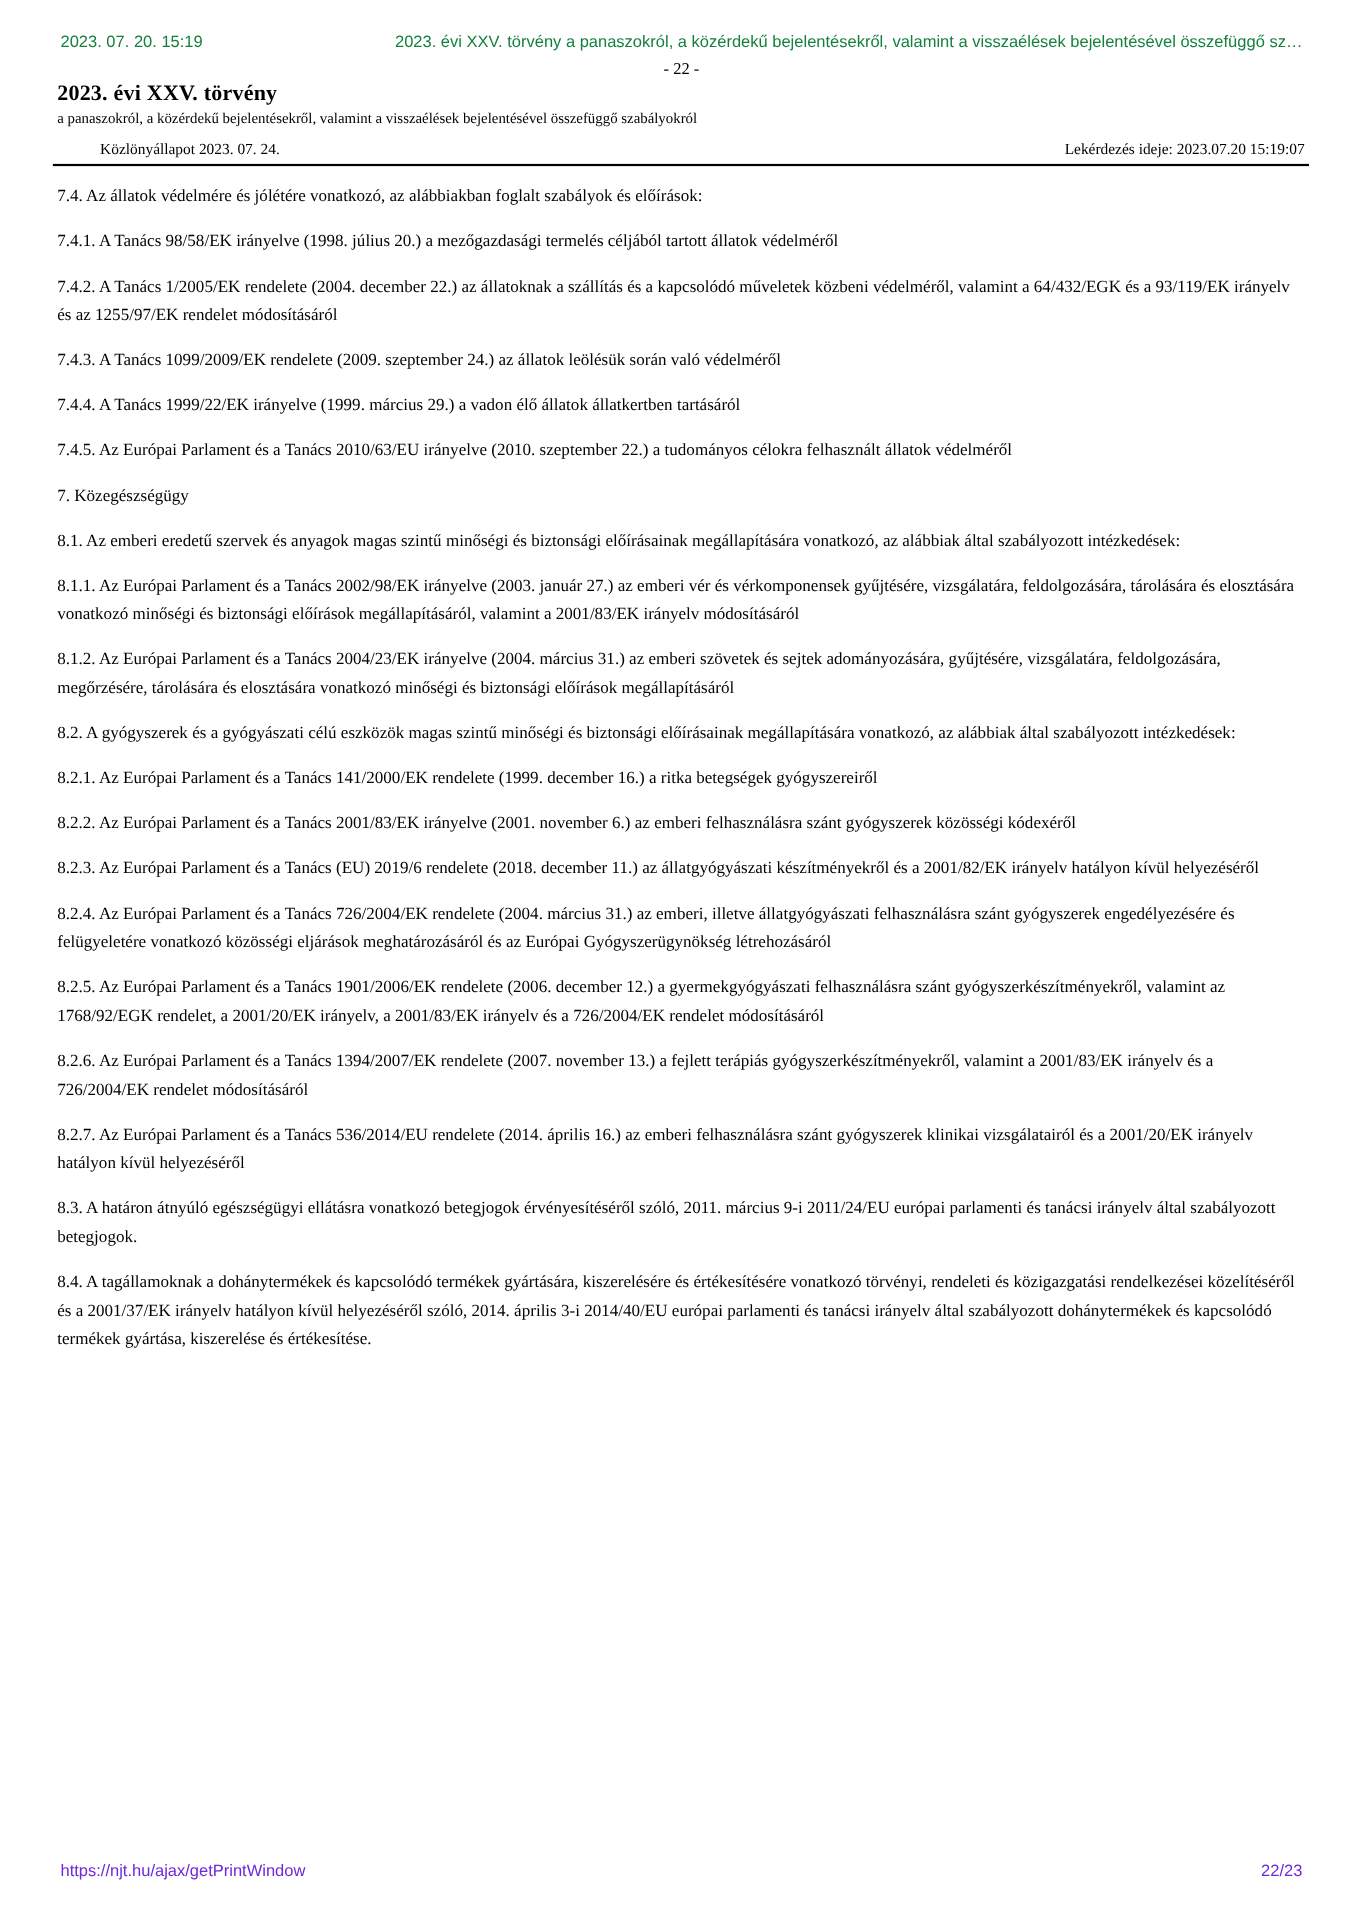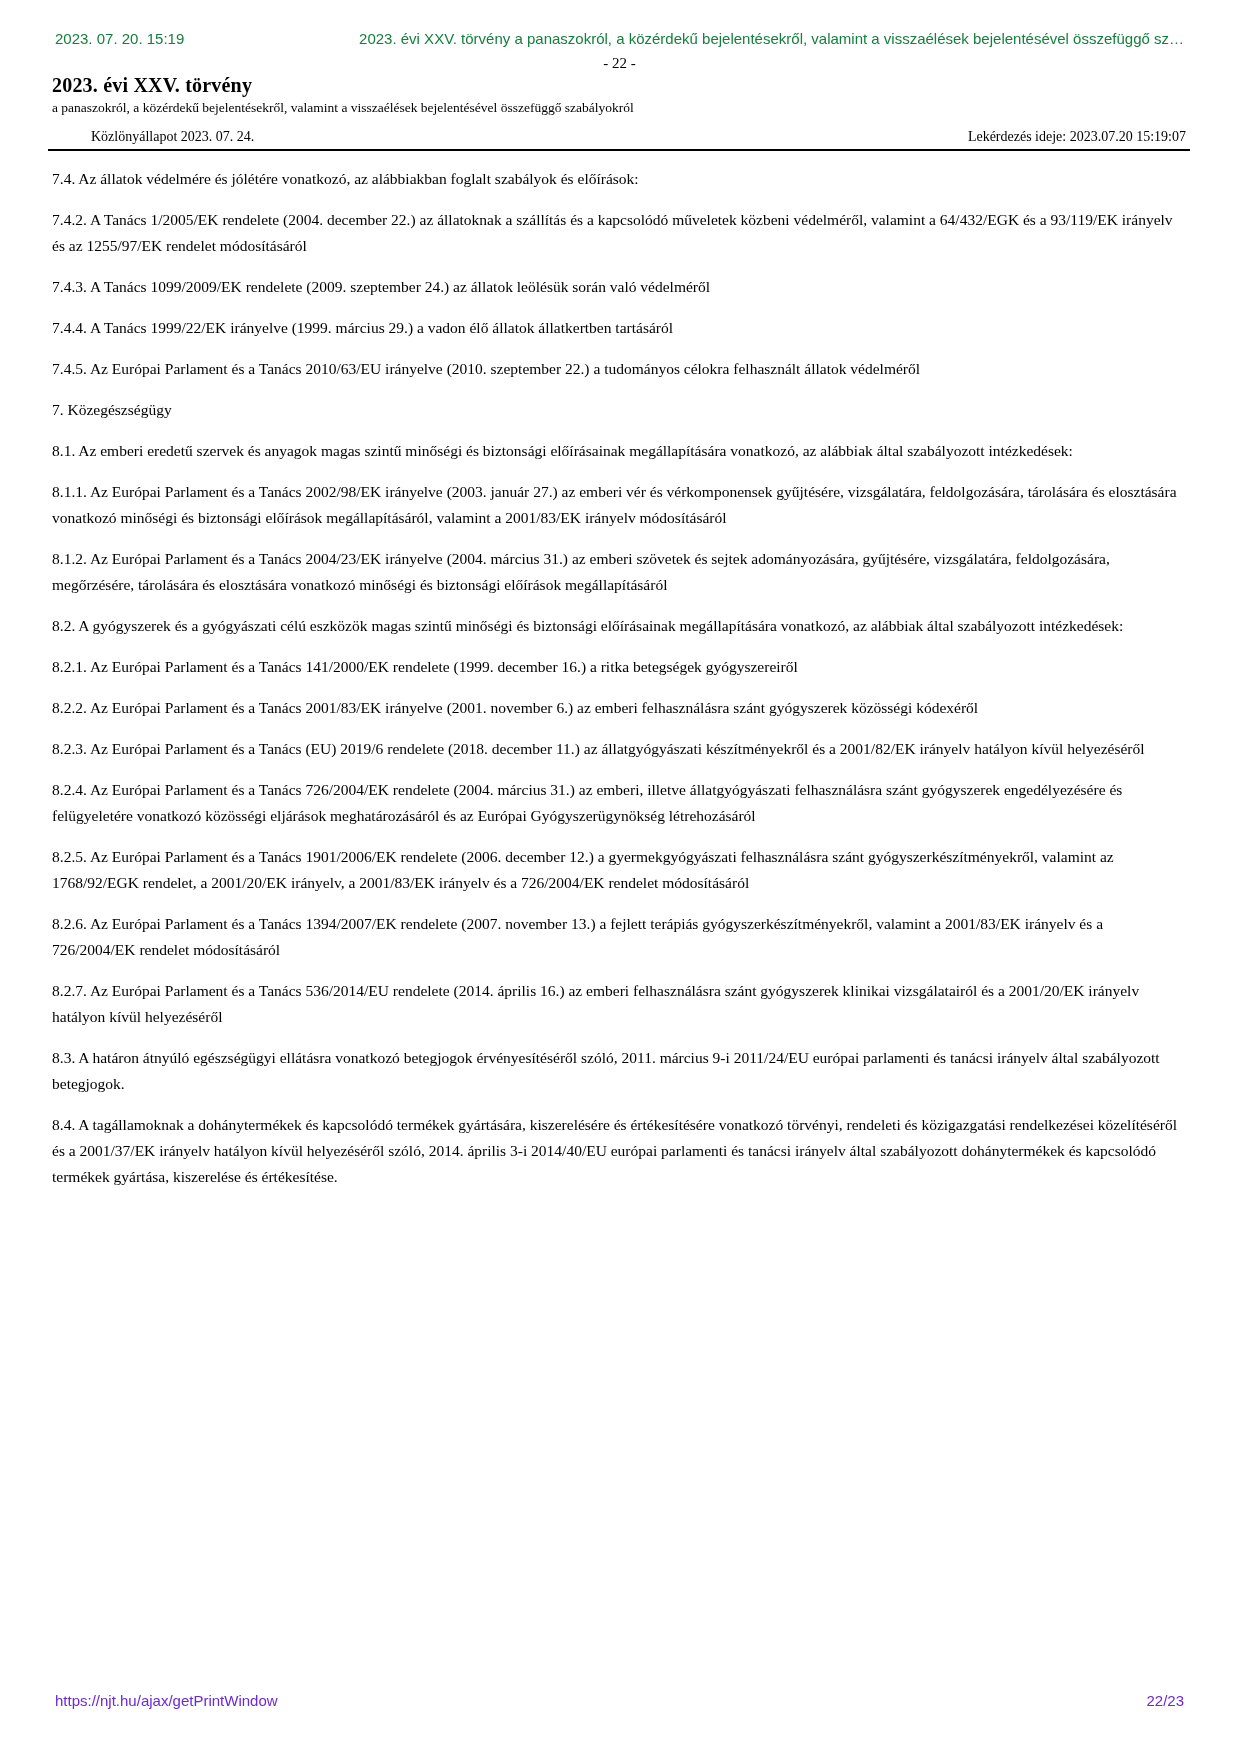--- a/index.html
+++ b/index.html
@@ -117,20 +117,21 @@
 
 <div class="status-row">
   <span>Közlönyállapot 2023. 07. 24.</span>
   <span>Lekérdezés ideje: 2023.07.20 15:19:07</span>
 </div>
 
 <hr class="header-rule">
 
 <div class="doc-body">
   <p>7.4. Az állatok védelmére és jólétére vonatkozó, az alábbiakban foglalt szabályok és előírások:</p>
+  <p>7.4.1. A Tanács 98/58/EK irányelve (1998. július 20.) a mezőgazdasági termelés céljából tartott állatok védelméről</p>
   <p>7.4.2. A Tanács 1/2005/EK rendelete (2004. december 22.) az állatoknak a szállítás és a kapcsolódó műveletek közbeni védelméről, valamint a 64/432/EGK és a 93/119/EK irányelv és az 1255/97/EK rendelet módosításáról</p>
   <p>7.4.3. A Tanács 1099/2009/EK rendelete (2009. szeptember 24.) az állatok leölésük során való védelméről</p>
   <p>7.4.4. A Tanács 1999/22/EK irányelve (1999. március 29.) a vadon élő állatok állatkertben tartásáról</p>
   <p>7.4.5. Az Európai Parlament és a Tanács 2010/63/EU irányelve (2010. szeptember 22.) a tudományos célokra felhasznált állatok védelméről</p>
   <p>7. Közegészségügy</p>
   <p>8.1. Az emberi eredetű szervek és anyagok magas szintű minőségi és biztonsági előírásainak megállapítására vonatkozó, az alábbiak által szabályozott intézkedések:</p>
   <p>8.1.1. Az Európai Parlament és a Tanács 2002/98/EK irányelve (2003. január 27.) az emberi vér és vérkomponensek gyűjtésére, vizsgálatára, feldolgozására, tárolására és elosztására vonatkozó minőségi és biztonsági előírások megállapításáról, valamint a 2001/83/EK irányelv módosításáról</p>
   <p>8.1.2. Az Európai Parlament és a Tanács 2004/23/EK irányelve (2004. március 31.) az emberi szövetek és sejtek adományozására, gyűjtésére, vizsgálatára, feldolgozására, megőrzésére, tárolására és elosztására vonatkozó minőségi és biztonsági előírások megállapításáról</p>
   <p>8.2. A gyógyszerek és a gyógyászati célú eszközök magas szintű minőségi és biztonsági előírásainak megállapítására vonatkozó, az alábbiak által szabályozott intézkedések:</p>
   <p>8.2.1. Az Európai Parlament és a Tanács 141/2000/EK rendelete (1999. december 16.) a ritka betegségek gyógyszereiről</p>

